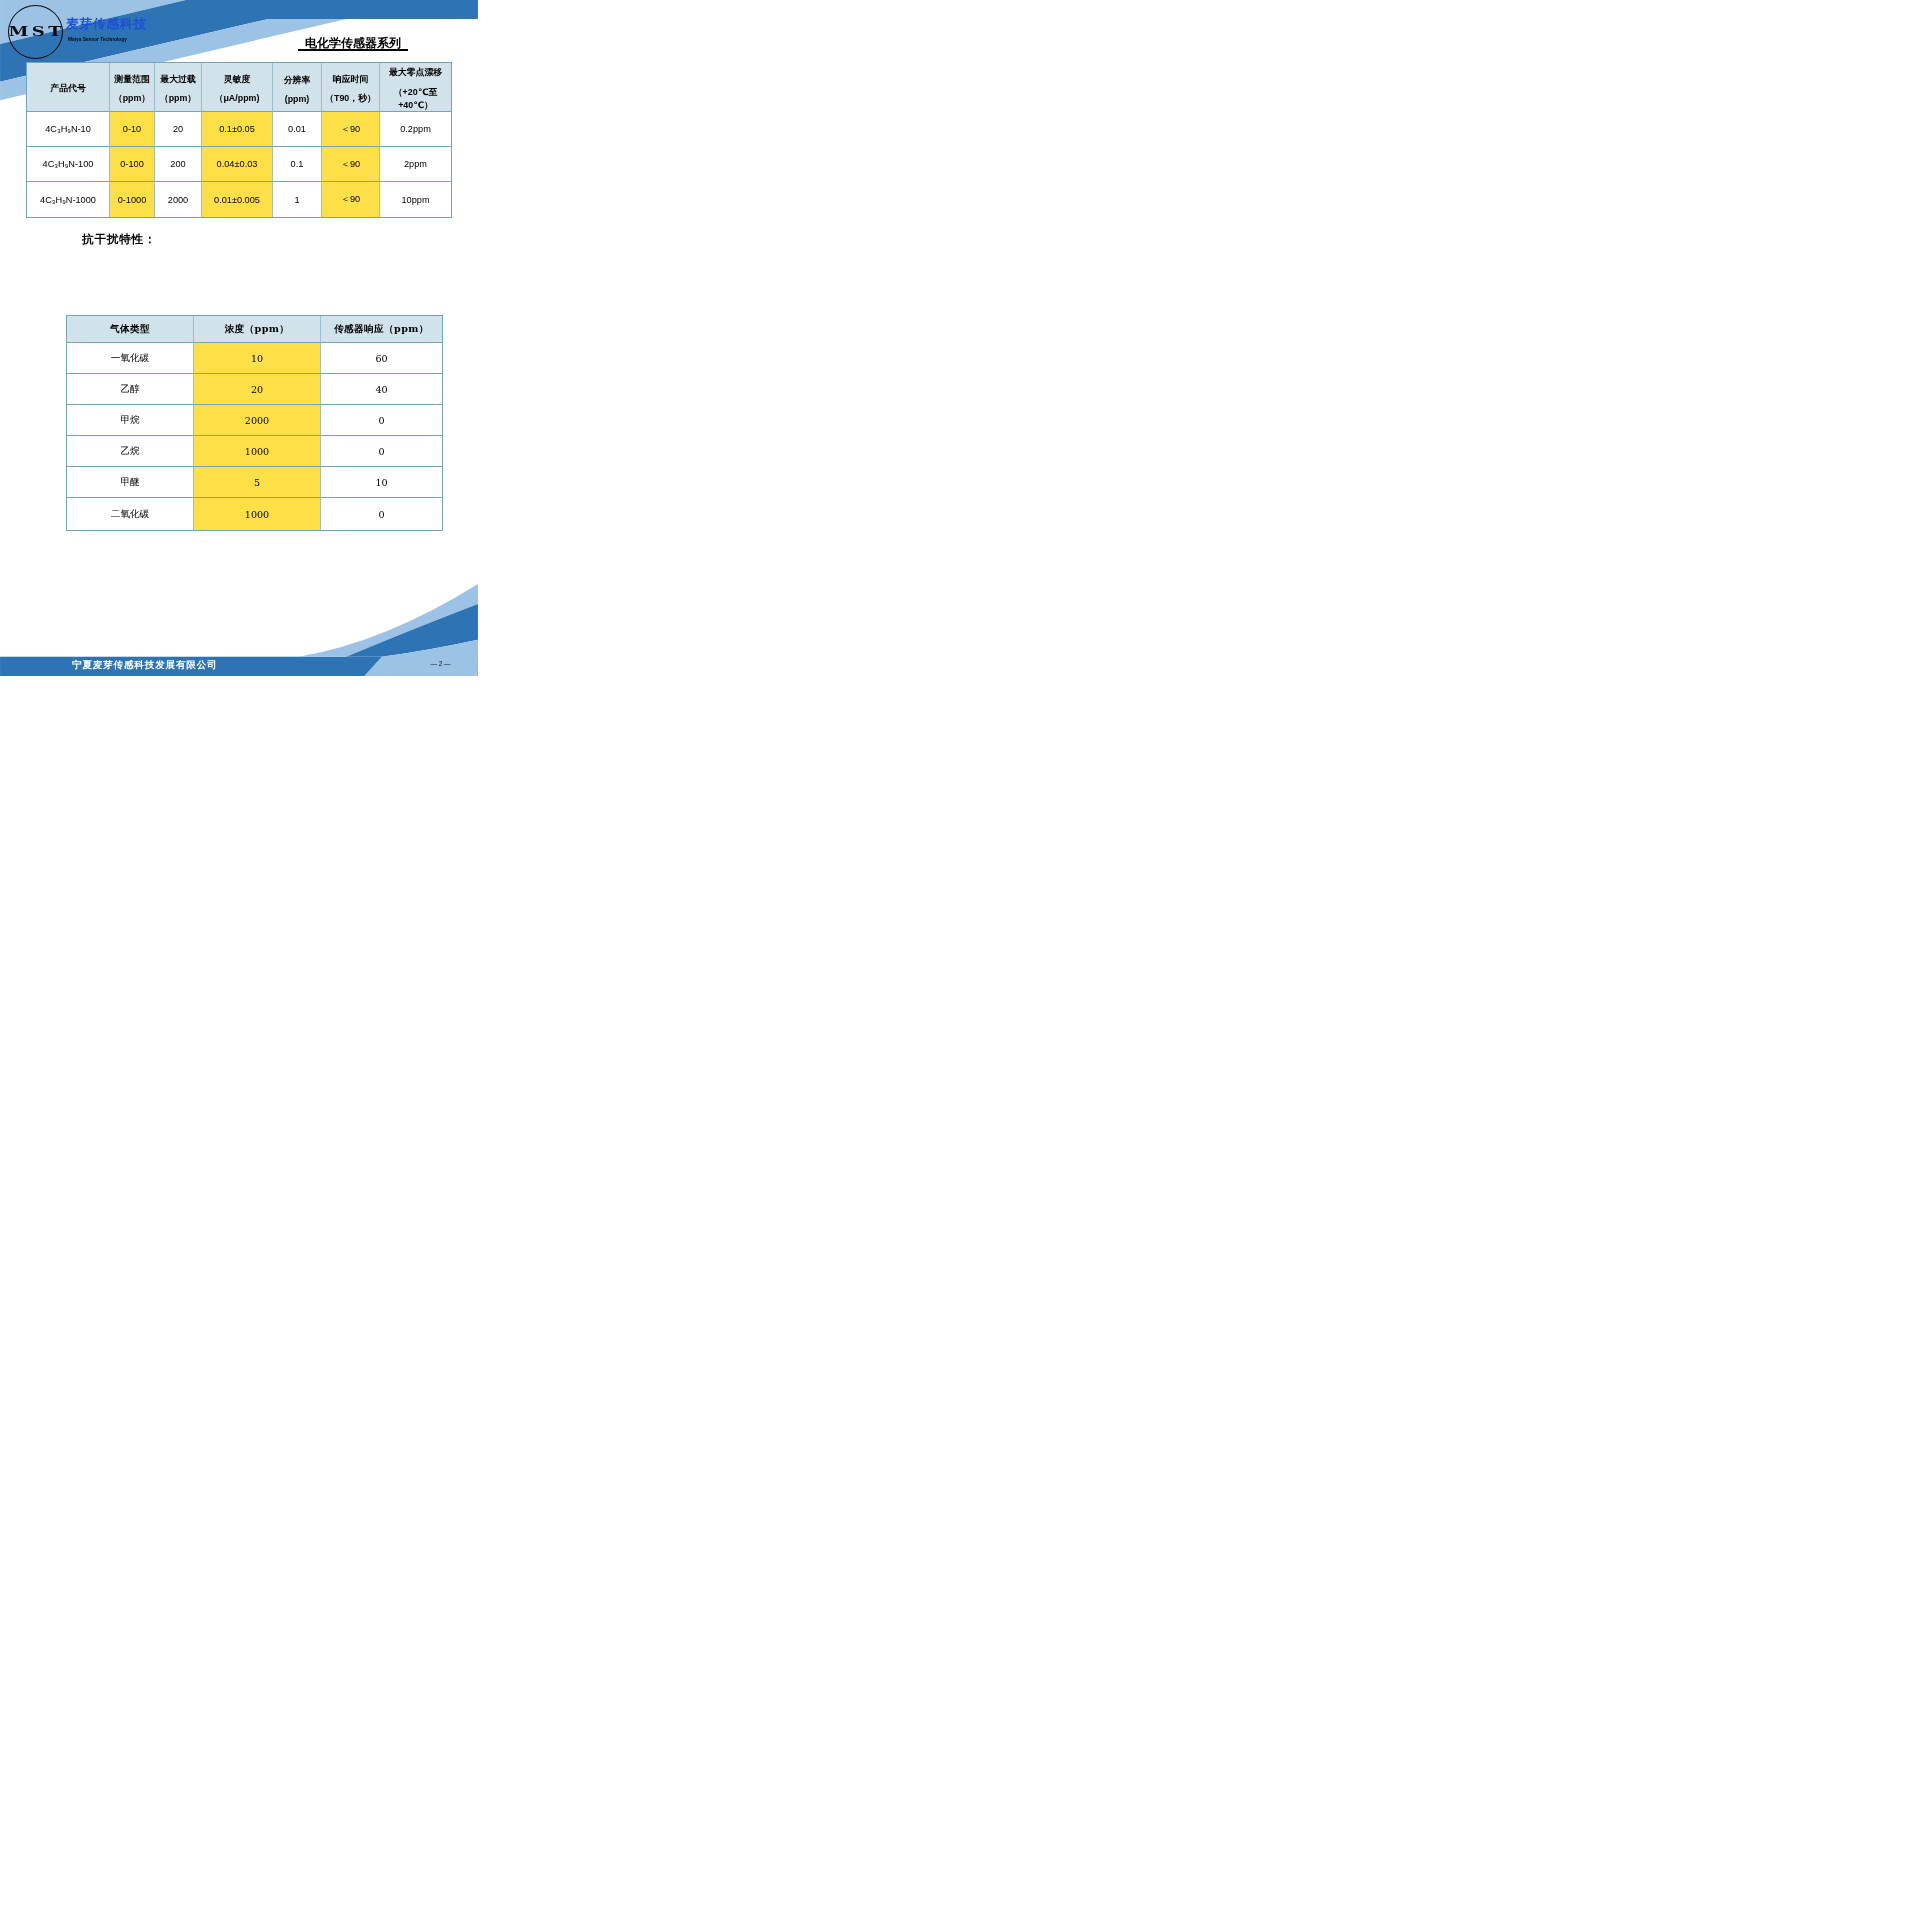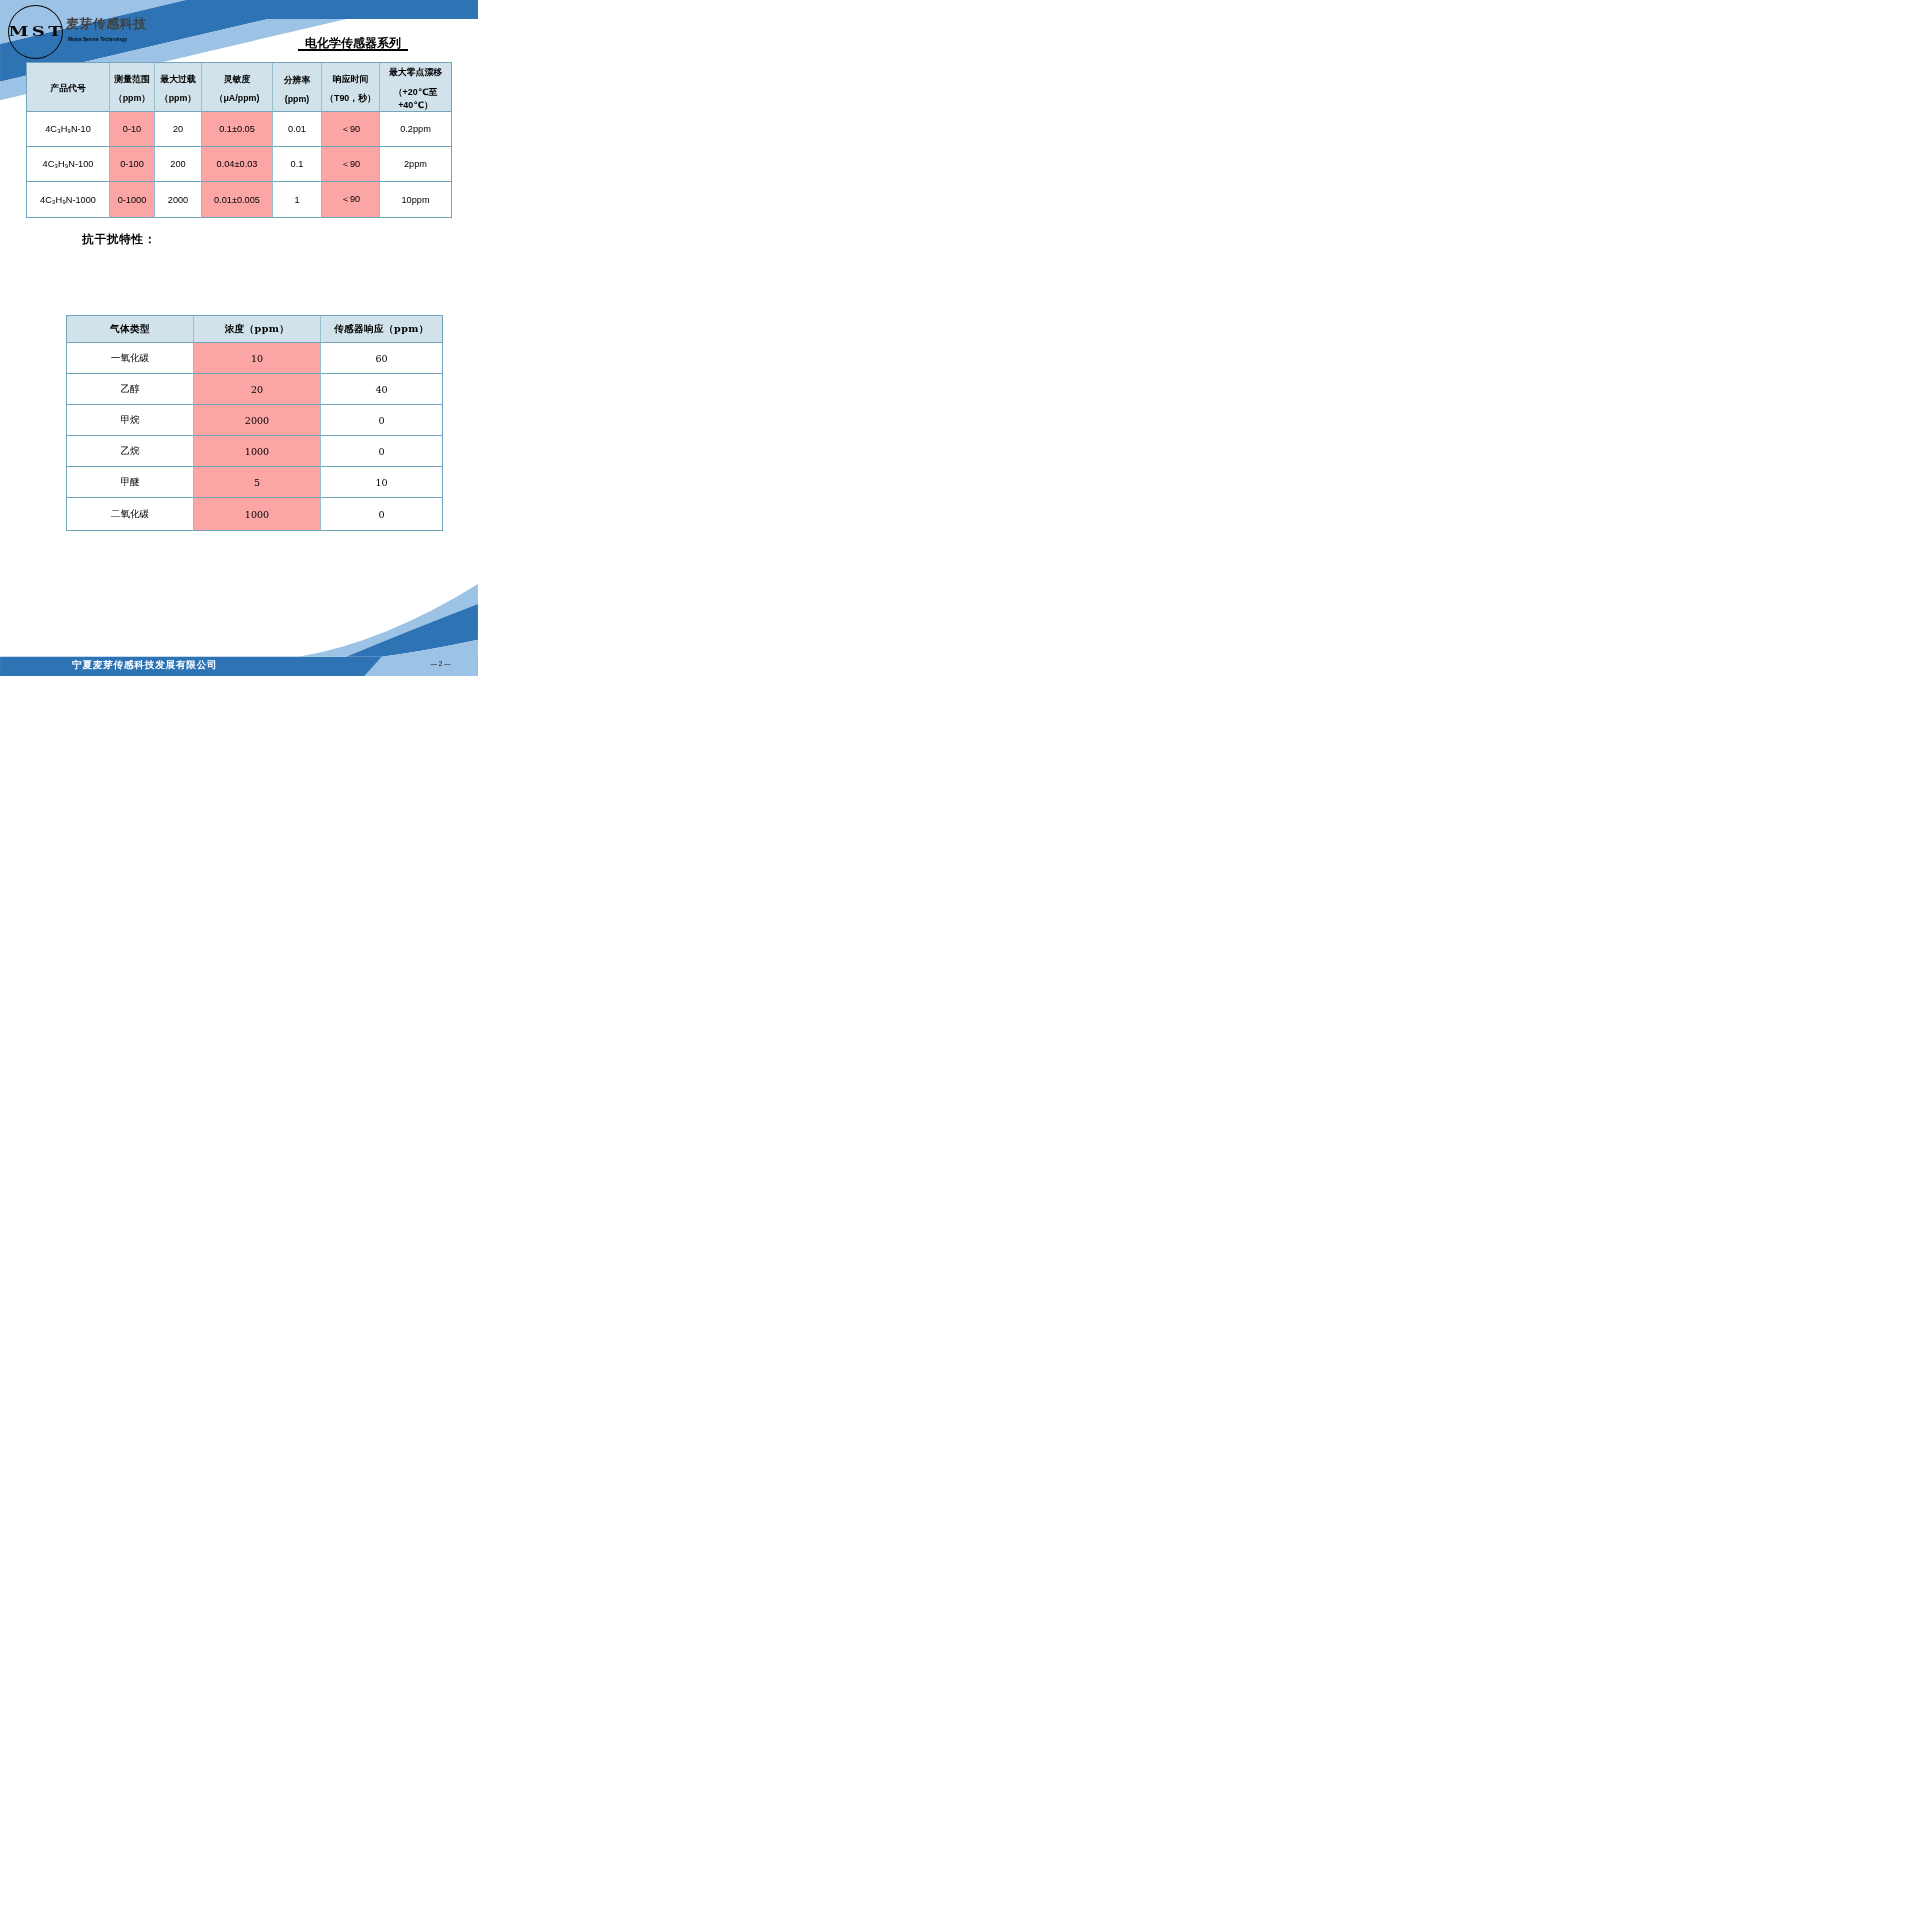--- a/index.html
+++ b/index.html
@@ -14,21 +14,21 @@
     position:absolute;left:7.7px;top:4.6px;width:53px;height:52px;
     border:1.5px solid #0a0a0a;border-radius:50%;
     display:flex;align-items:center;justify-content:center;background:transparent;
   }
   .logo-mst{
     font-family:"DejaVu Serif","Liberation Serif",serif;font-weight:800;font-size:12px;
     letter-spacing:2.3px;padding-left:2.3px;transform:scaleX(1.5);color:#0a0a0a;white-space:nowrap;
   }
   .company-cn{
     position:absolute;left:66px;top:16px;font-size:12.7px;font-weight:700;
-    letter-spacing:0.8px;color:#404040;white-space:nowrap;
+    letter-spacing:0.8px;color:#1d4ed8;white-space:nowrap;
   }
   .company-en{
     position:absolute;left:68px;top:37px;font-size:4.8px;font-weight:700;
     color:#0a0a0a;white-space:nowrap;
   }
   .series-title{
     position:absolute;left:298px;top:35px;width:110px;text-align:center;
     font-family:"DejaVu Serif","Liberation Serif",serif;font-weight:600;font-size:12px;
     color:#000;white-space:nowrap;
   }
@@ -37,21 +37,21 @@
   
   .grid-table{position:absolute;display:grid;background:#fff;border:1.2px solid #73A5BA;}
   .cell{
     display:flex;align-items:center;justify-content:center;text-align:center;
     border-right:0.8px solid #98BFCD;border-bottom:1.2px solid #73A5BA;
     box-sizing:border-box;overflow:hidden;
   }
   .cell.cl{border-right:none;}
   .cell.rl{border-bottom:none;}
   .hd{background:#D1E2EA;}
-  .alt{background:#fca5a5;}
+  .alt{background:#fde047;}
 
   
   .spec-table{
     left:26px;top:62px;width:424px;
     grid-template-columns:83px 45px 47px 71px 49px 58px 1fr;
     grid-template-rows:49px 35px 35px 35px;
   }
   .spec-table .hcell{flex-direction:column;gap:6.5px;padding-top:3.9px;font-weight:700;font-size:8.9px;}
   .spec-table .hcell .l2:empty{display:none;}
   .spec-table .dcell{font-size:9.2px;}

